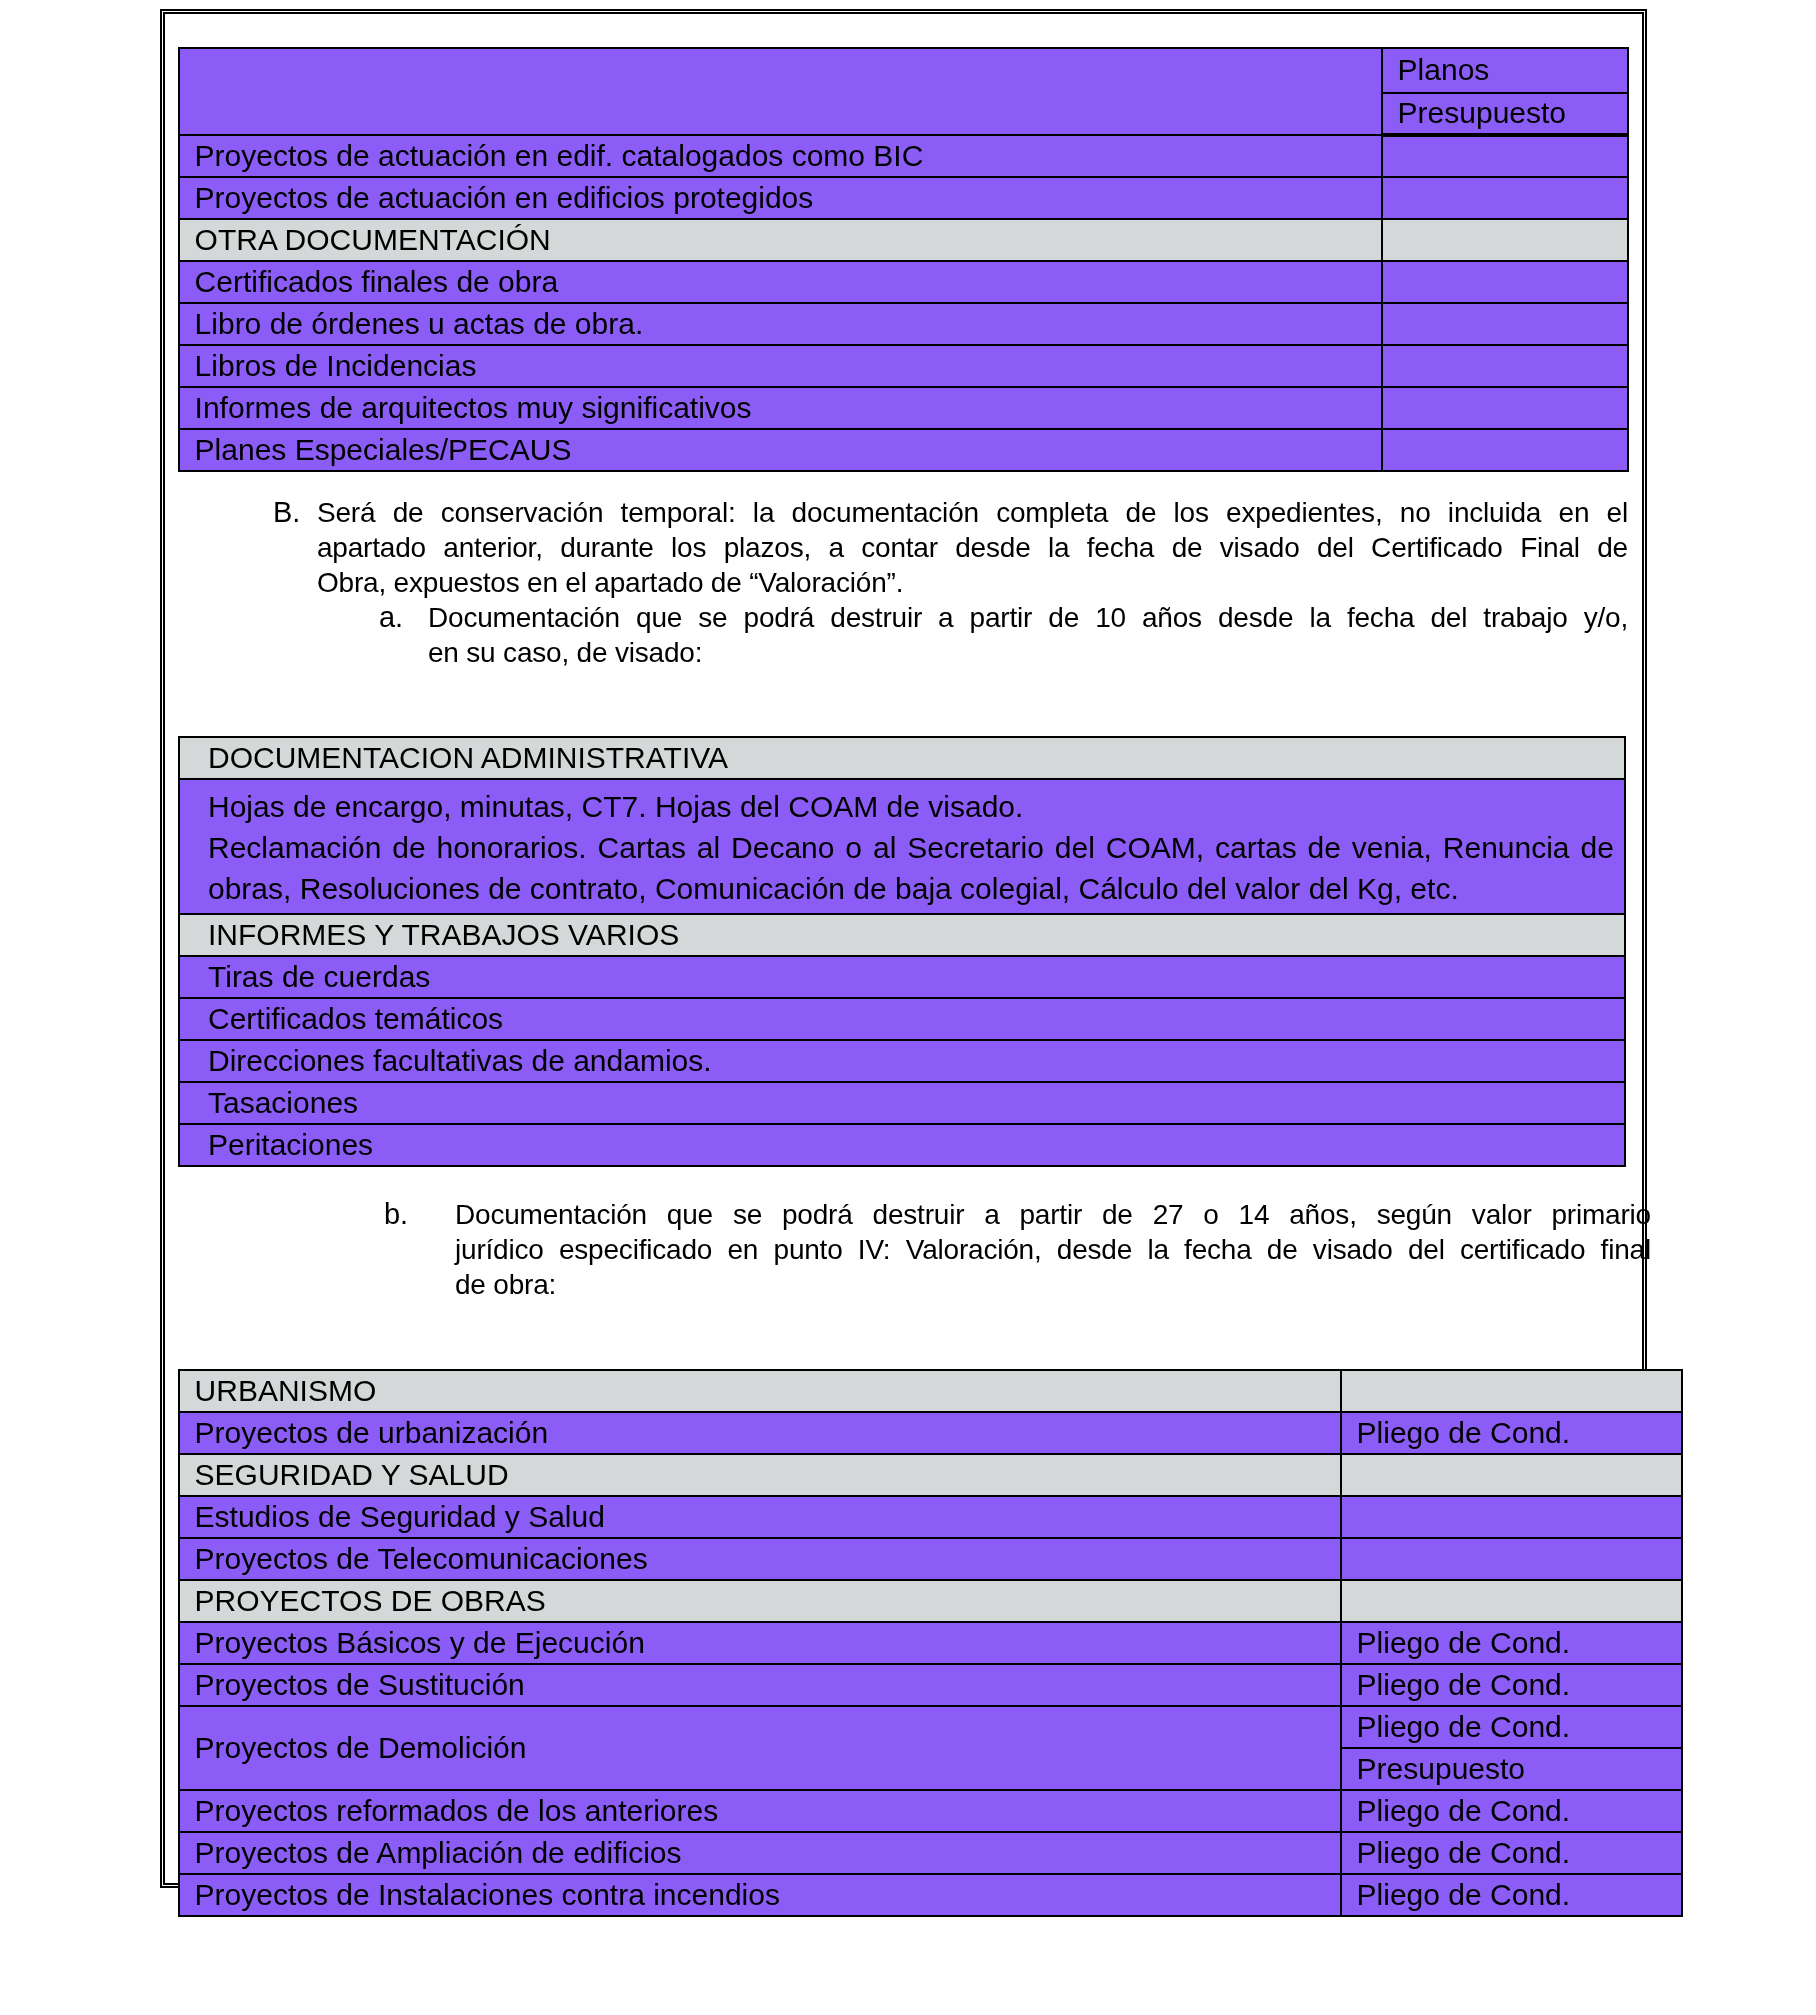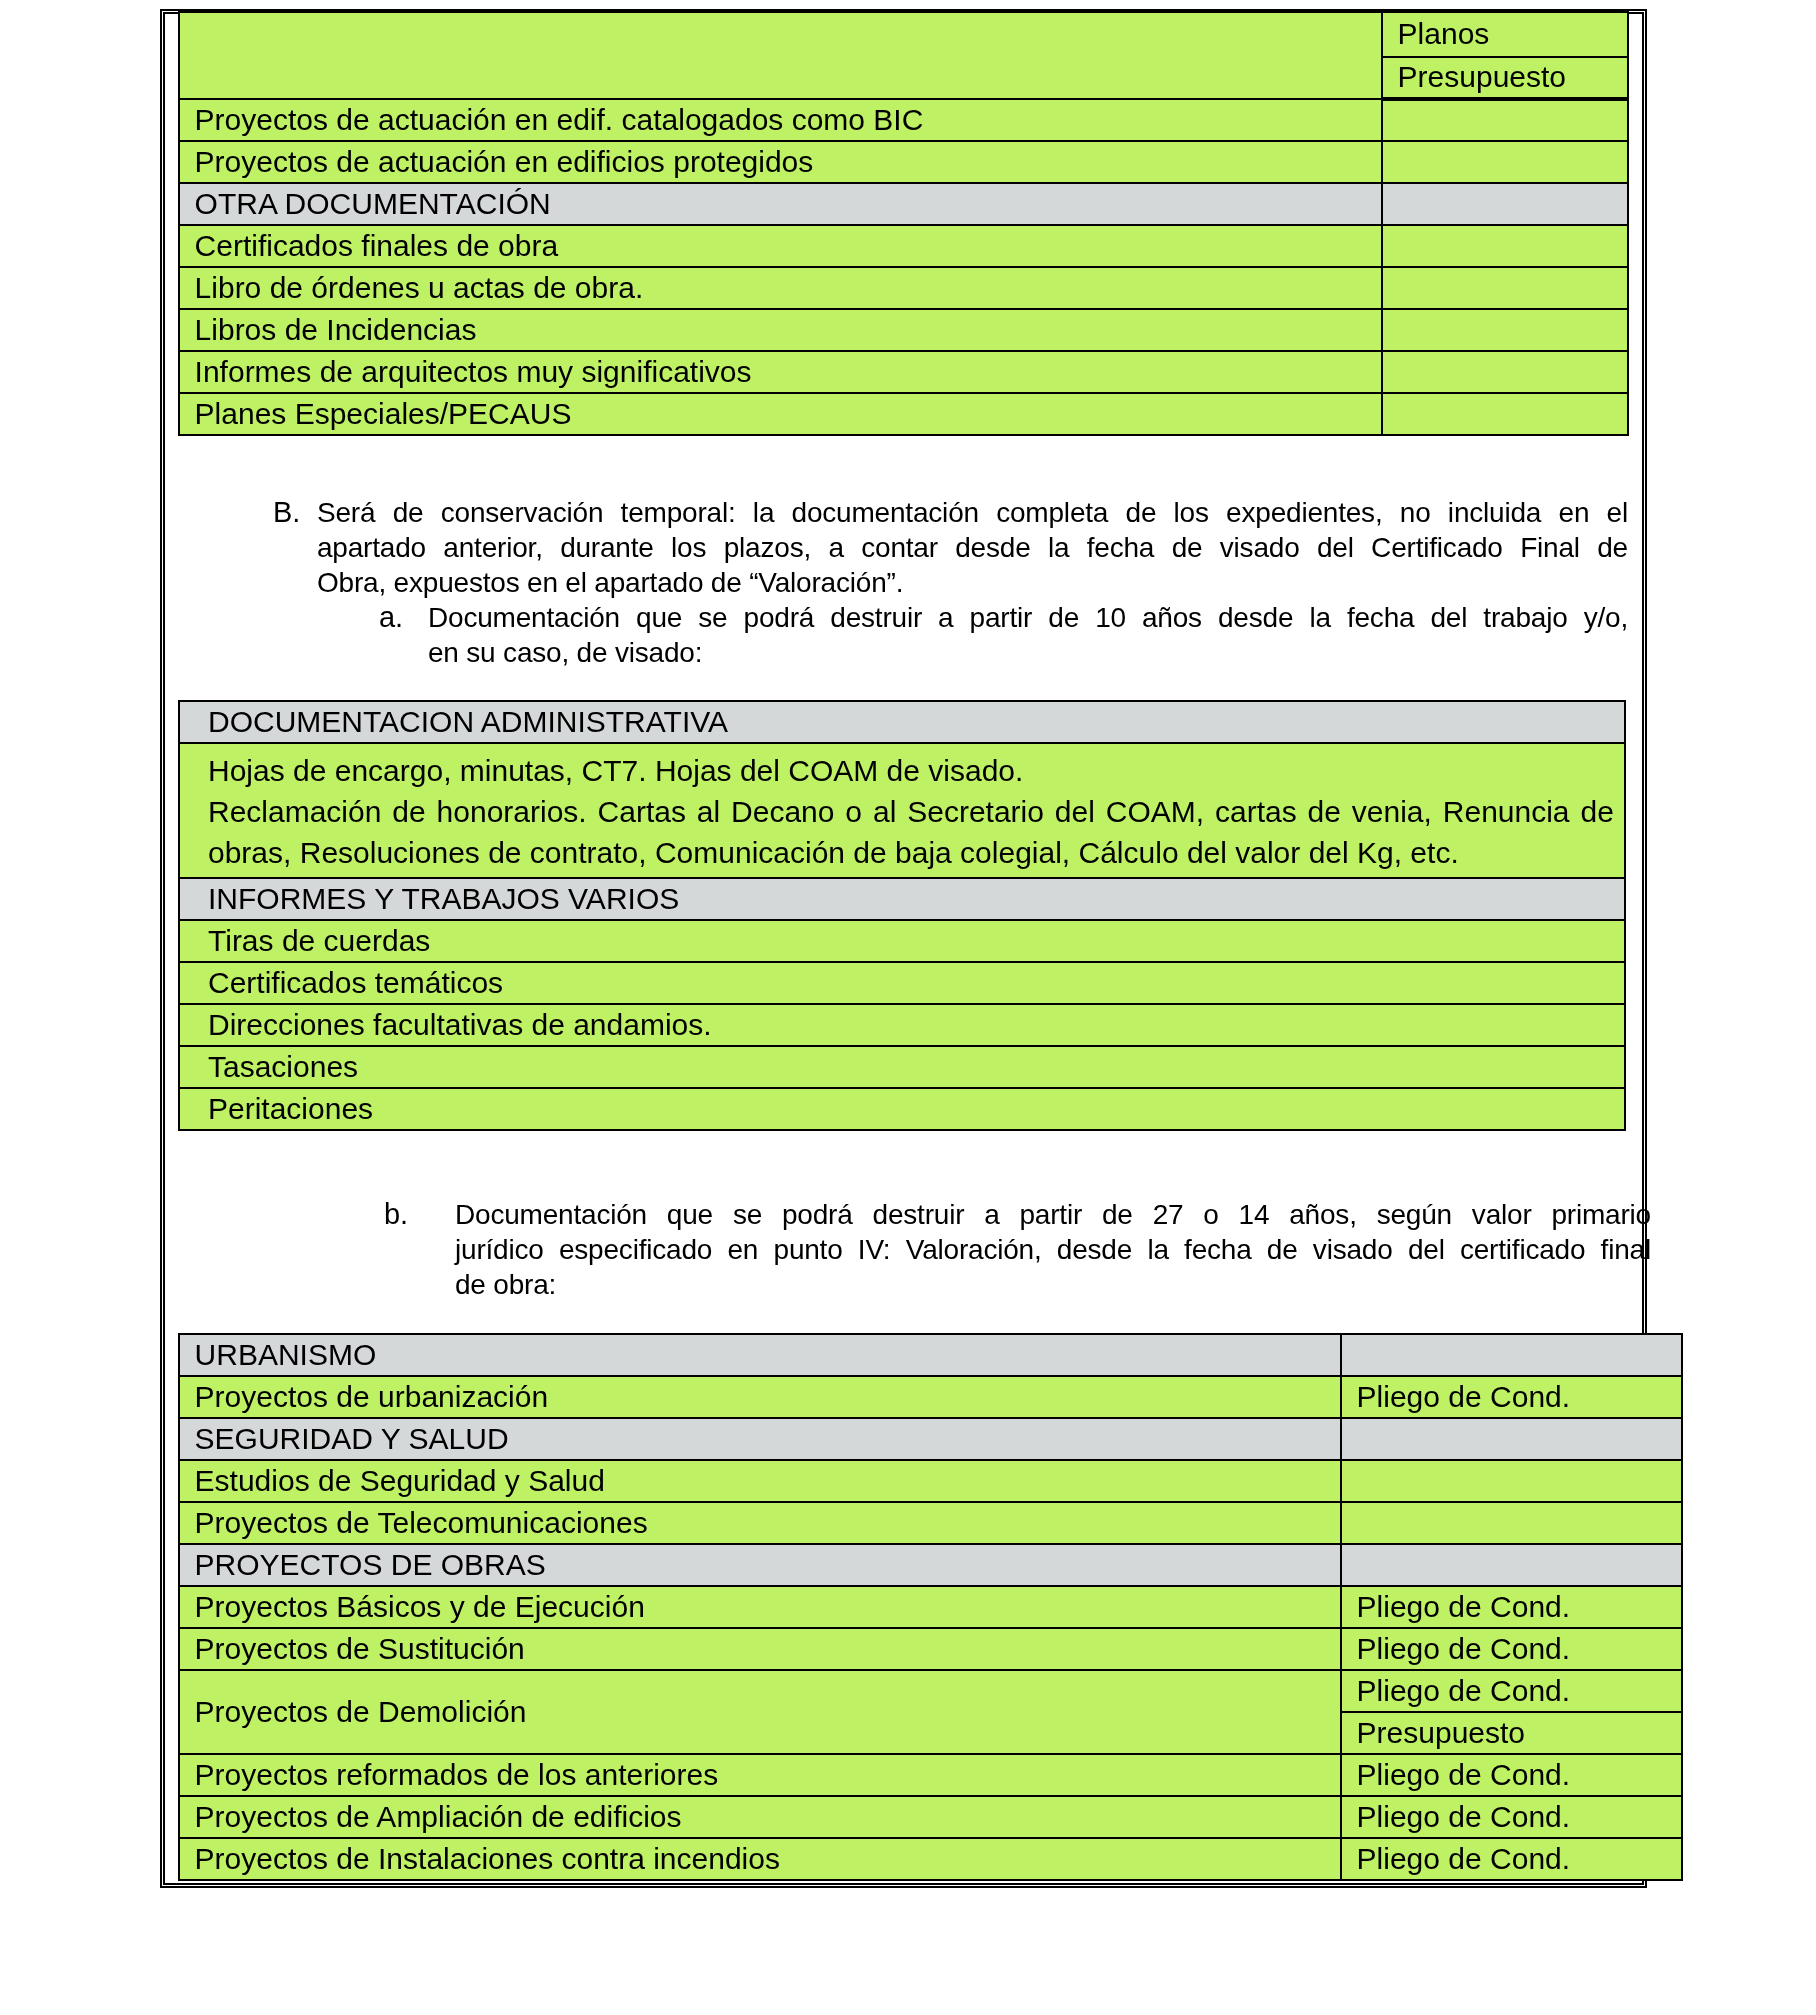--- a/index.html
+++ b/index.html
@@ -8,21 +8,22 @@
     font-family:"Liberation Sans", sans-serif;color:#000;
     -webkit-font-smoothing:antialiased;
   }
   
   .frame{
     position:absolute;left:160px;top:8.8px;width:1487px;height:1879px;
     border:5.8px double #000;box-sizing:border-box;
   }
   table{
     position:absolute;border-collapse:collapse;table-layout:fixed;
-    background:#bef264;
+    background:#8b5cf6;
+    margin-top:36px;
   }
   td{
     border:2.2px solid #000;border-top-width:2.9px;border-bottom-width:2.9px;
     font-size:30px;line-height:1.15;vertical-align:middle;
     padding:1.5px 10.2px 1.5px 14.6px;white-space:nowrap;overflow:visible;
     box-sizing:border-box;
   }
   table{border:2.9px solid #000;}
   td.section{background:#d5d8d9;}
   td.wrapcell{white-space:normal;vertical-align:top;padding-top:8.8px;}

